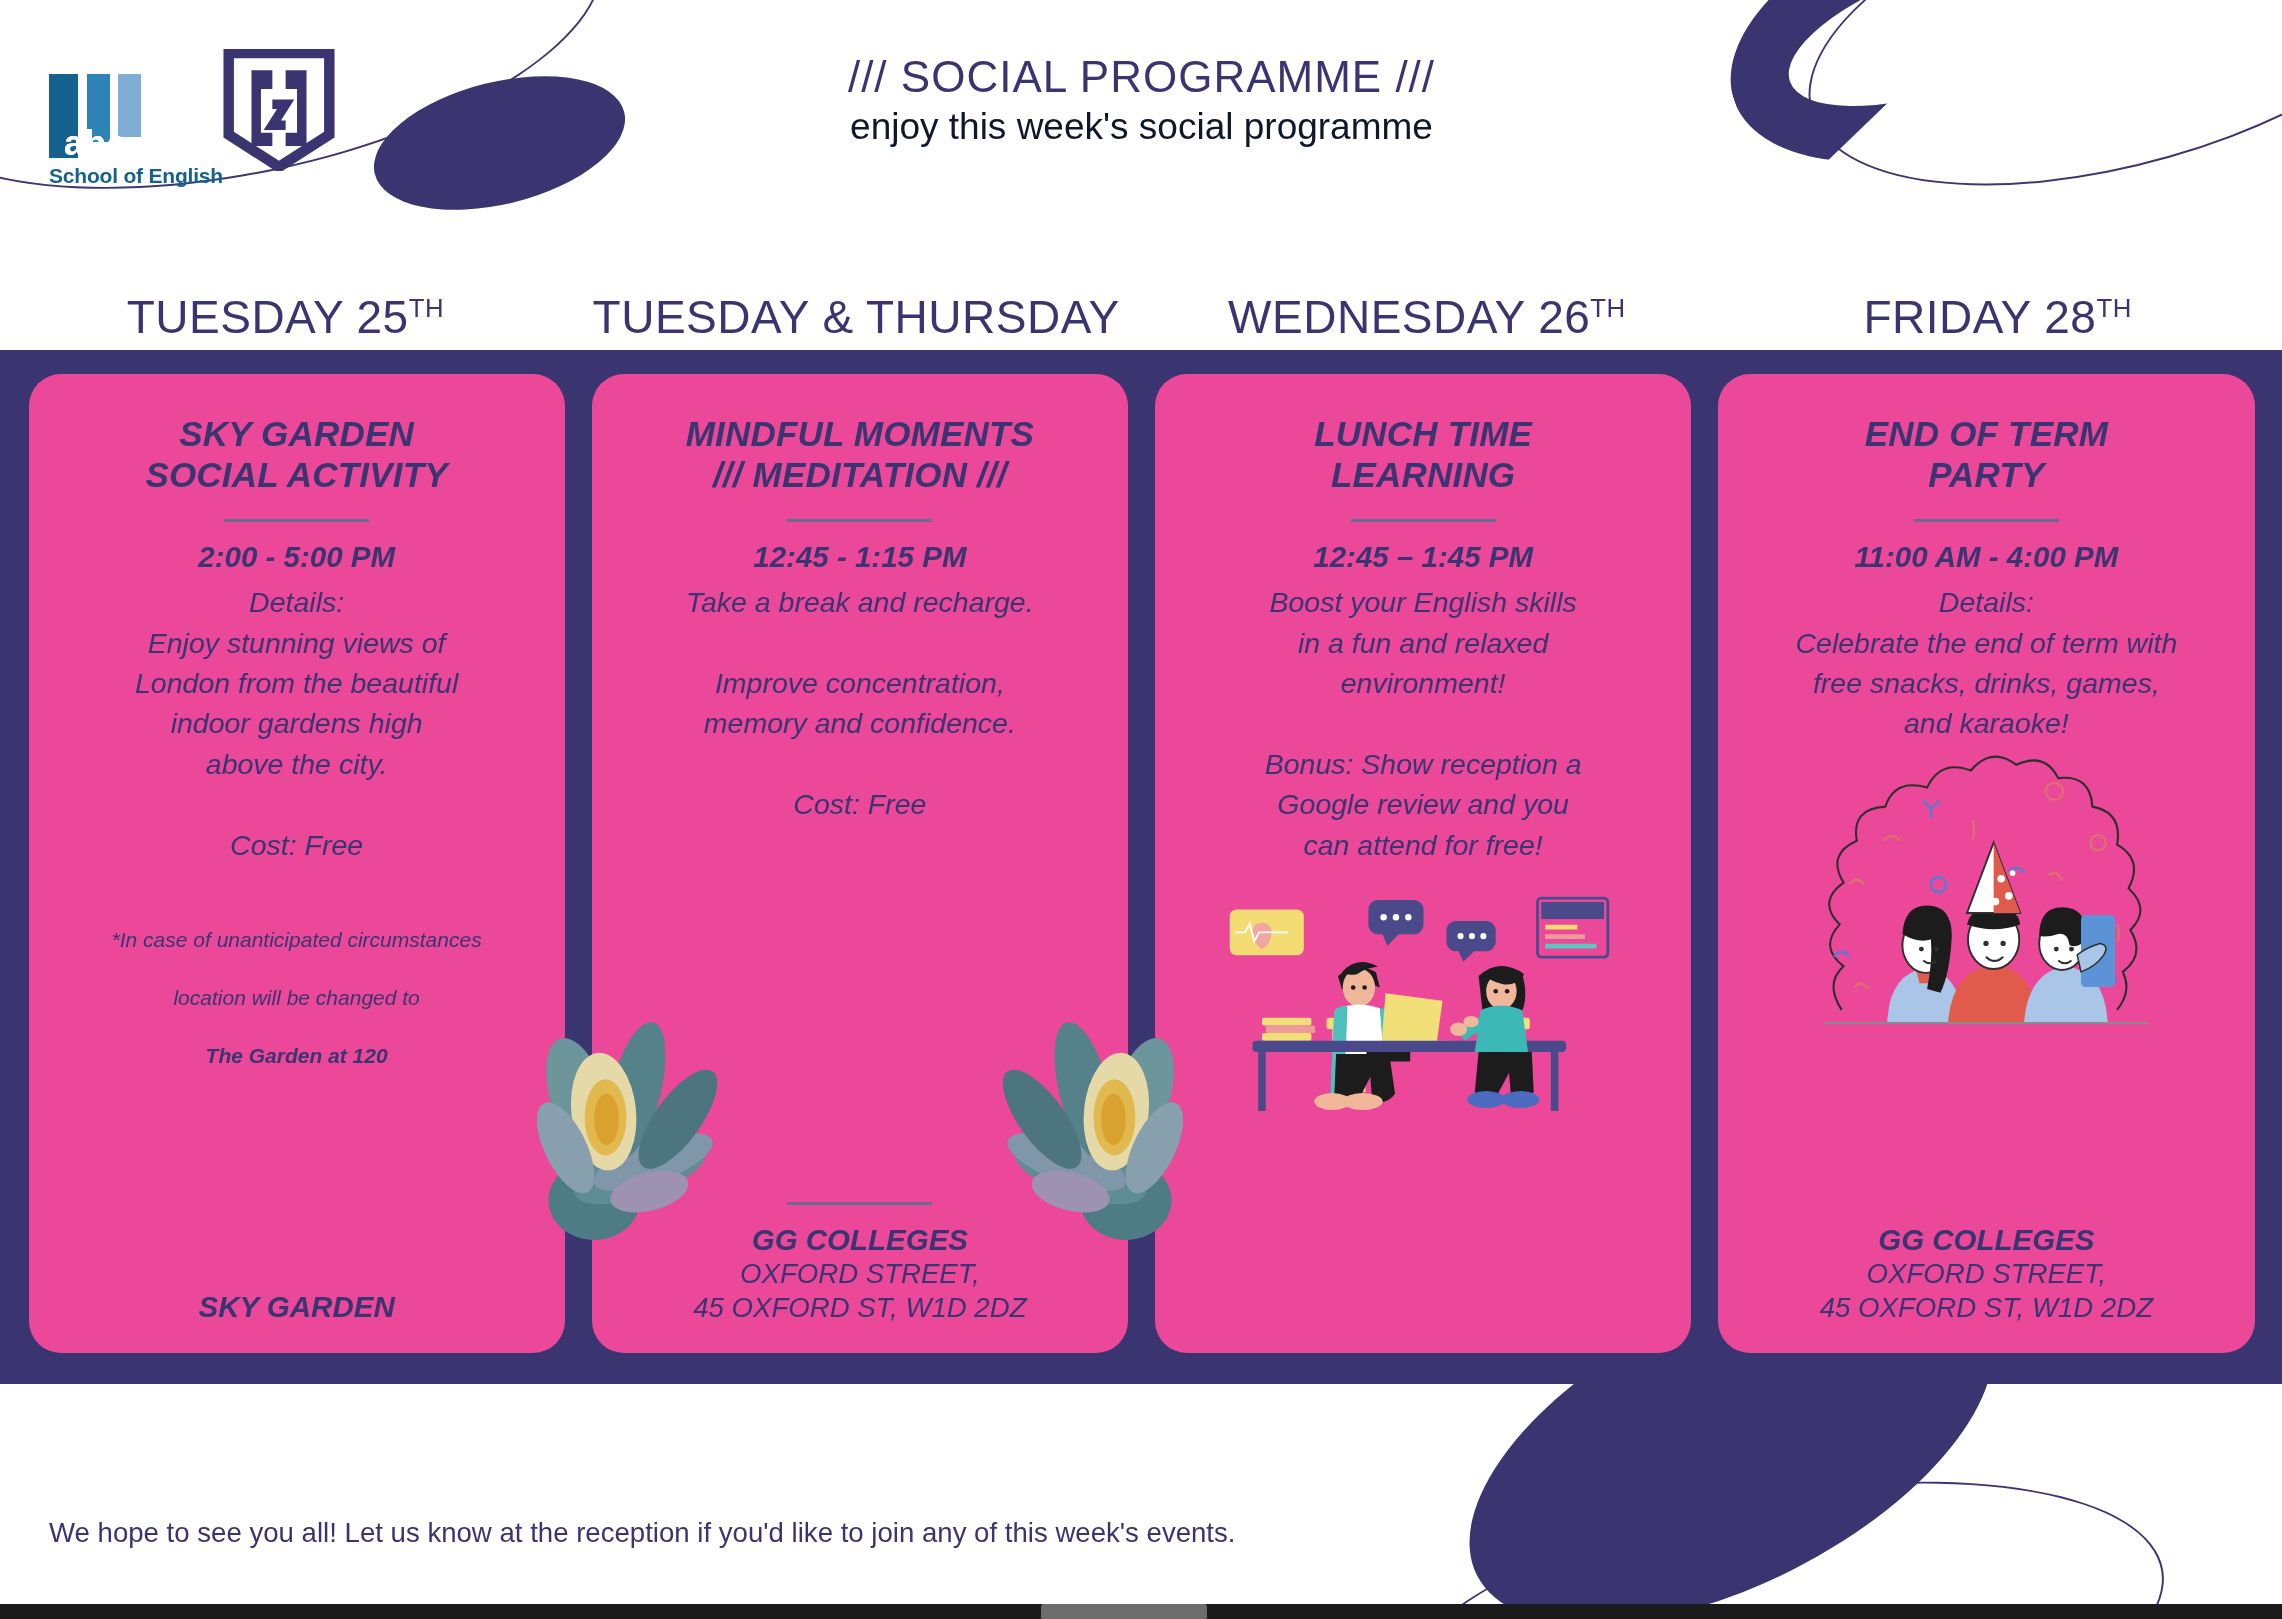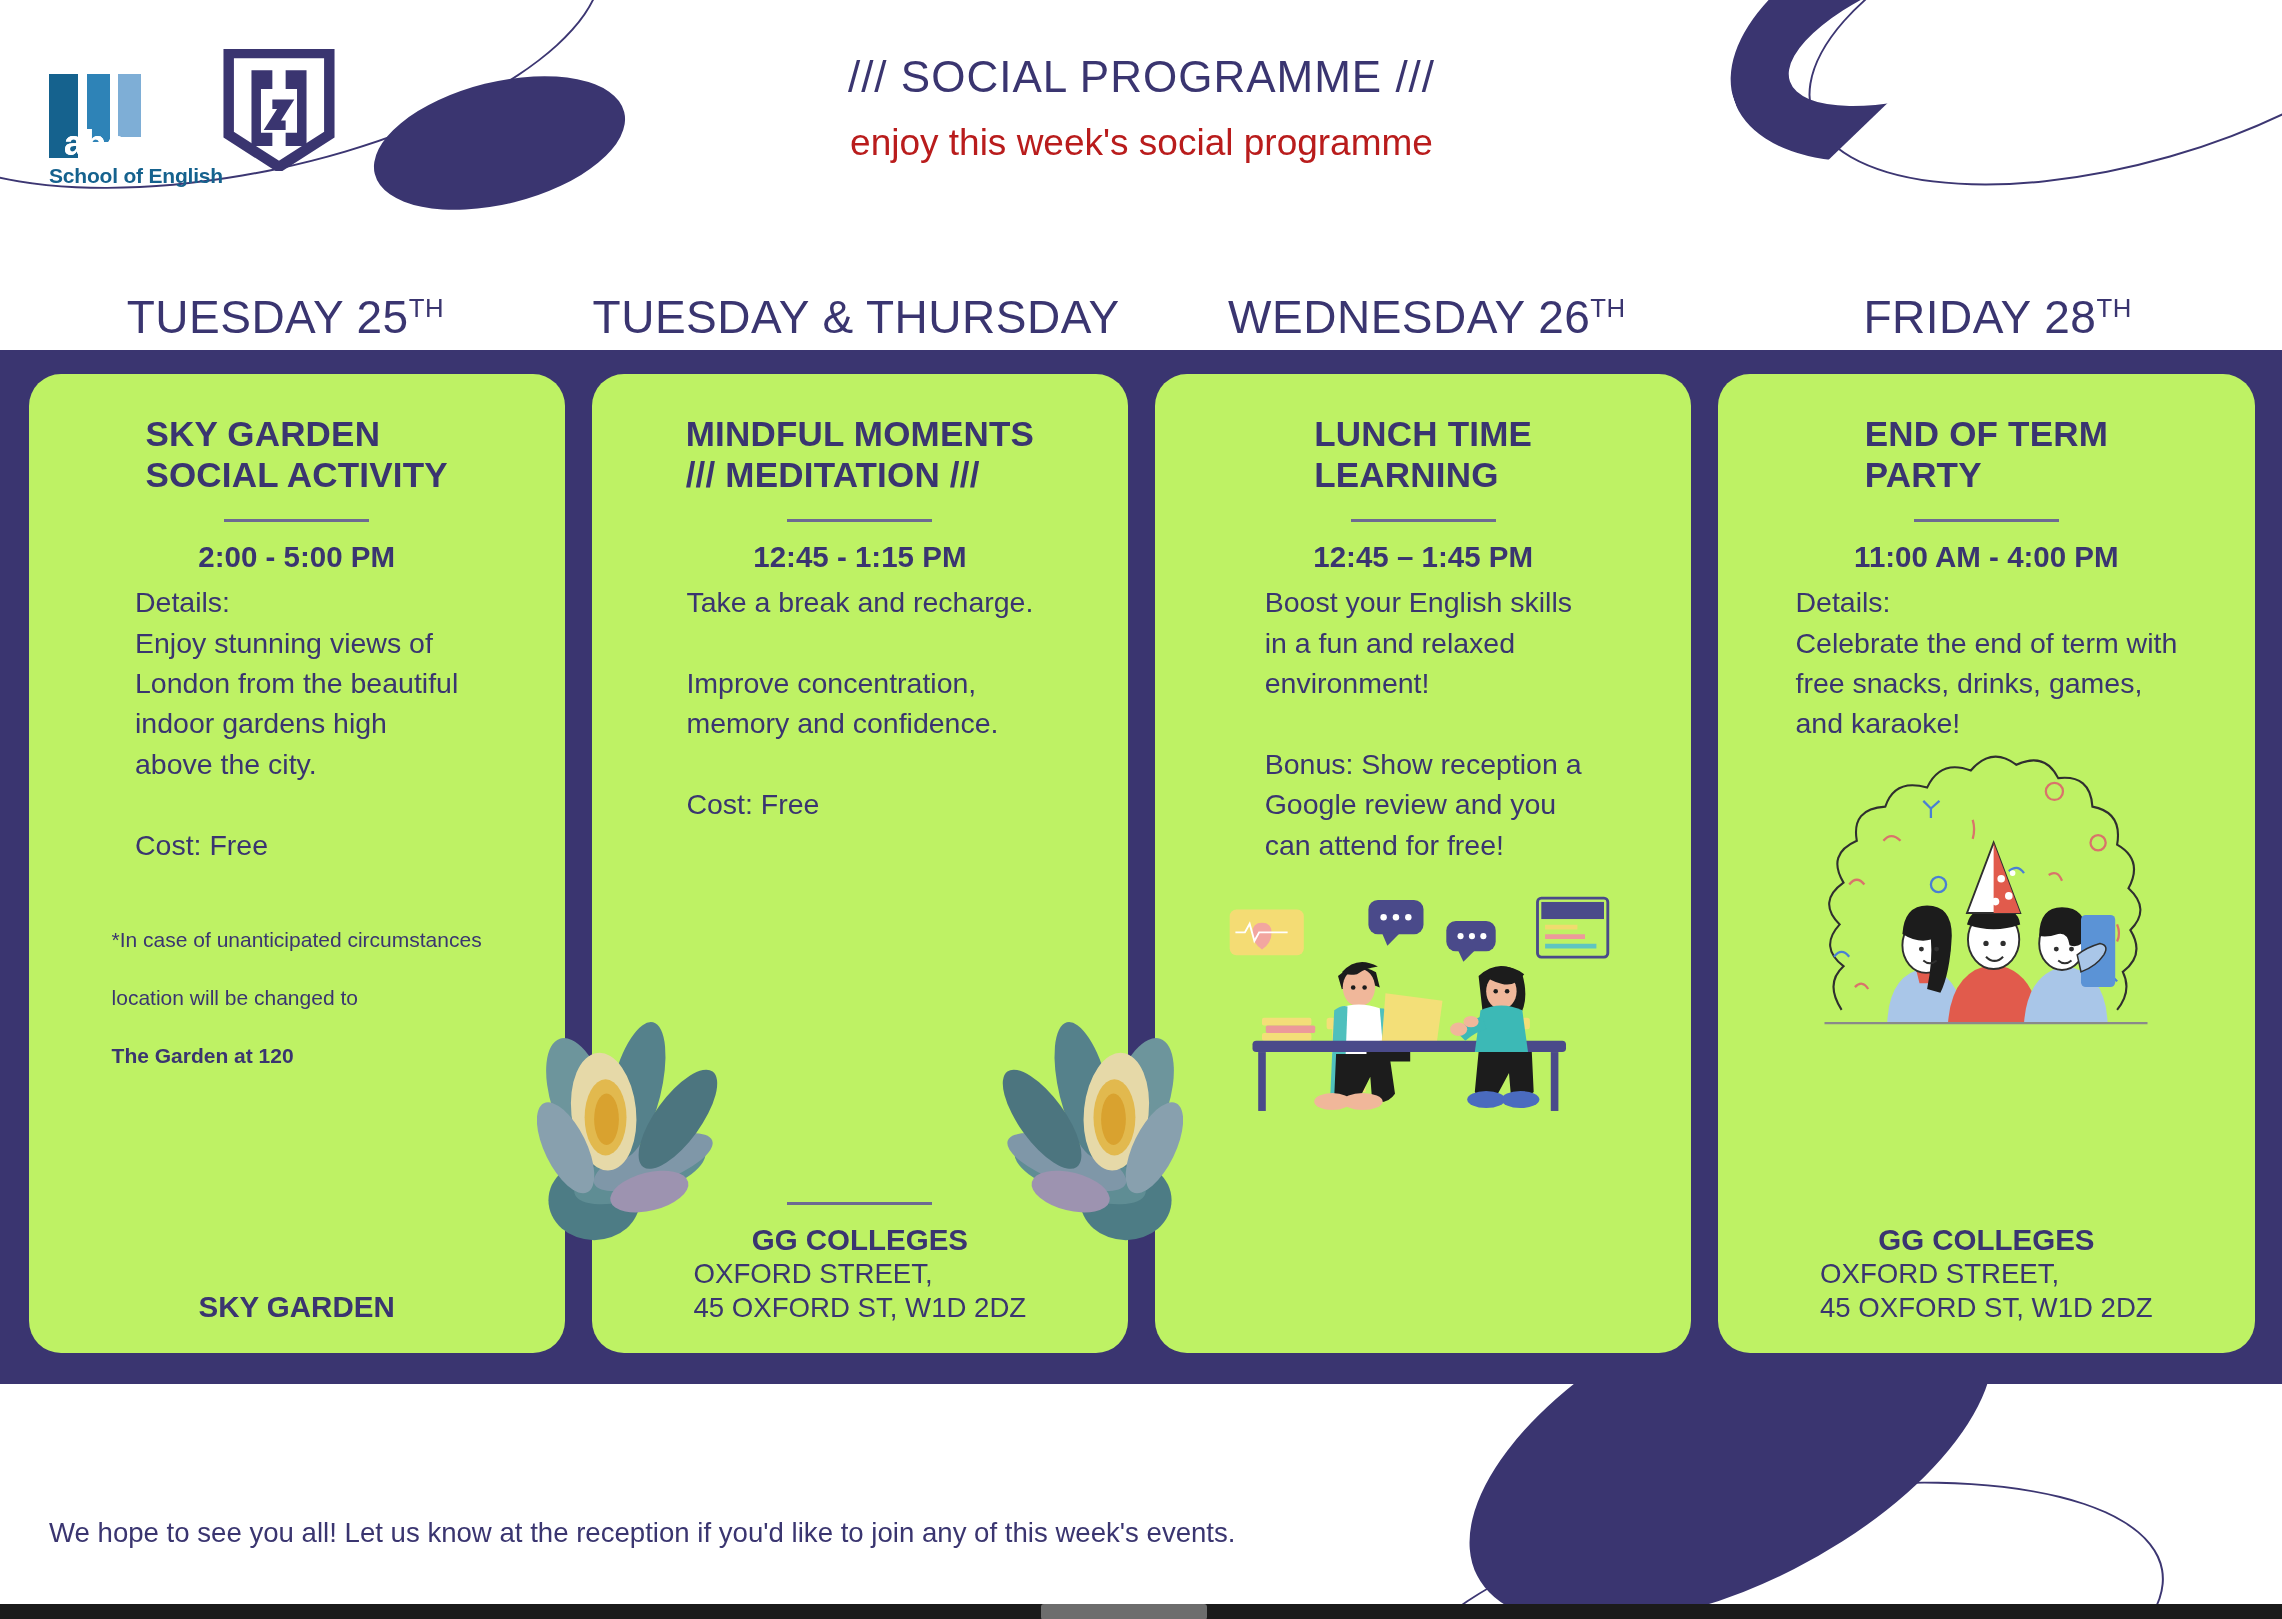--- a/index.html
+++ b/index.html
@@ -110,24 +110,24 @@
     text-align: center;
   }
   #programme-title {
     font-size: 44px;
     font-weight: 400;
     color: #3a3570;
     letter-spacing: 1px;
     line-height: 1.1;
   }
   #programme-subtitle {
-    margin-top: 21px;
+    margin-top: 5px;
     font-size: 37px;
     font-weight: 400;
-    color: #b91c1c;
+    color: #0f172a;
   }
 
   
   .day-row {
     position: relative;
     display: flex;
     height: 91px;
     z-index: 4;
     justify-content: center;
   }
@@ -153,28 +153,29 @@
     background: #3a3570;
     height: 1034px;
     padding: 24px 28.5px 31px 28.5px;
     display: flex;
     gap: 27px;
     z-index: 3;
   }
   .card {
     position: relative;
     flex: 1 1 0;
-    background: #bef264;
+    background: #ec4899;
     border-radius: 32px;
     padding: 40px 17px 28.5px 17px;
     display: flex;
     flex-direction: column;
     align-items: center;
-    text-align: left;
+    text-align: center;
     color: #3a3570;
+    font-style: italic;
   }
   .card-inner {
     width: 100%;
     display: flex;
     flex-direction: column;
     align-items: center;
     height: 100%;
     position: relative;
     z-index: 2;
   }

